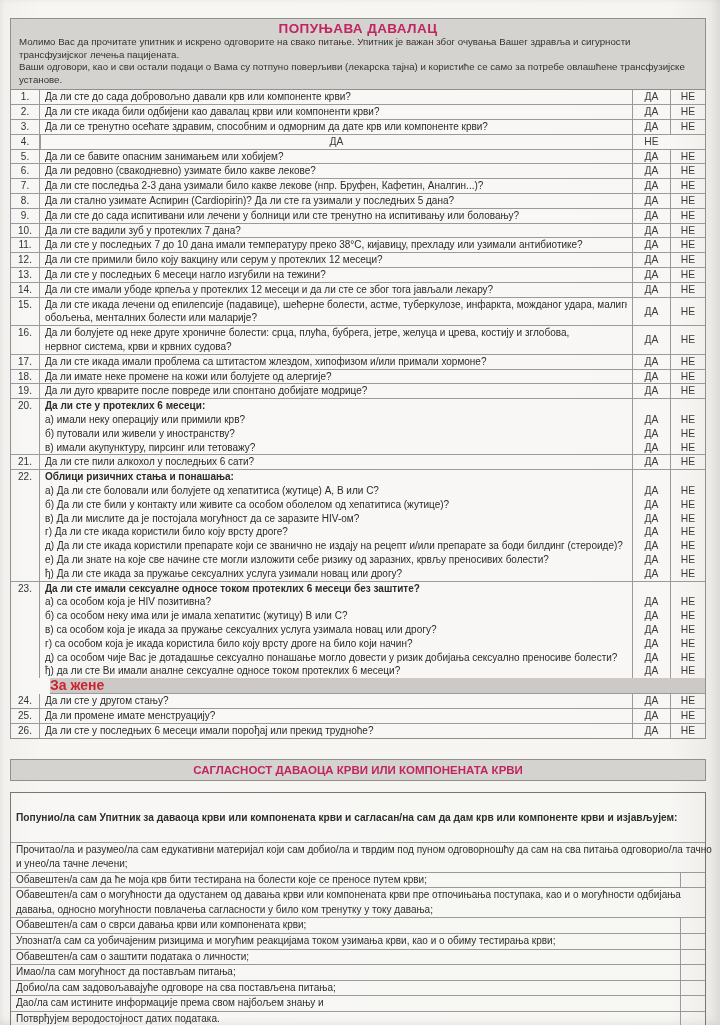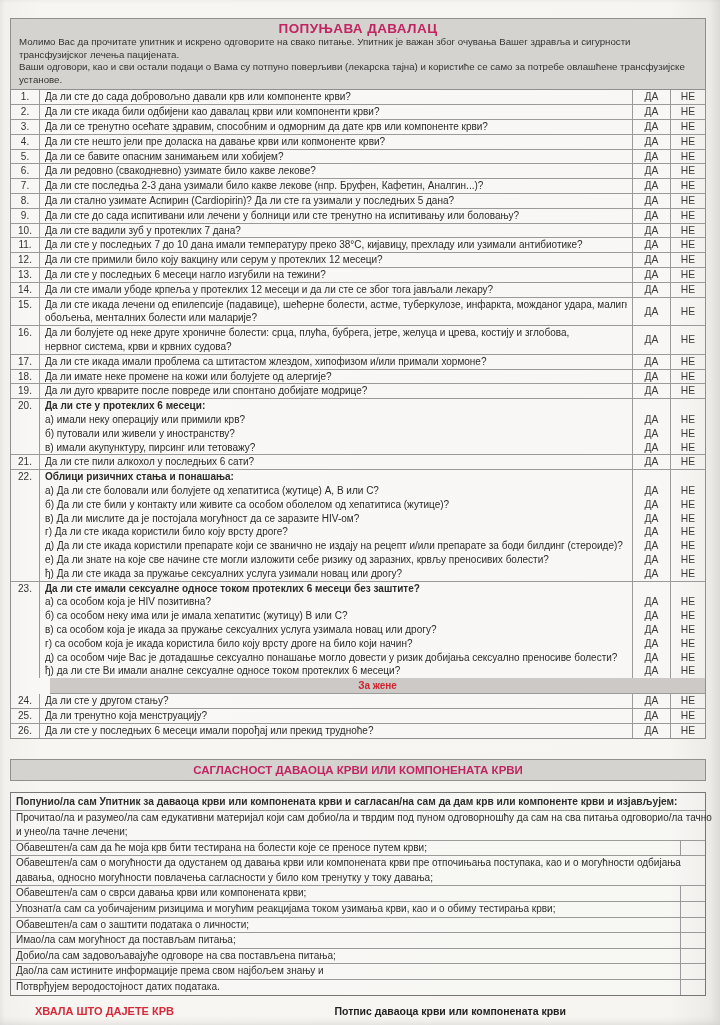--- a/index.html
+++ b/index.html
@@ -21,27 +21,27 @@
   .q-row{display:grid;grid-template-columns:29px 1fr 38px 35px;border-bottom:1px solid #9a9a9a;}
   .q-row:last-child{border-bottom:none;}
   .q-num{border-right:1px solid #9a9a9a;text-align:center;font-size:10px;color:#333;}
   .q-text{padding:0 5px;font-size:10px;color:#2b2b2b;min-width:0;}
   .line{height:13.8px;line-height:13.8px;white-space:nowrap;overflow:hidden;}
   .q-num .line{font-size:10px;}
   .bold{font-weight:bold;}
   .q-yes,.q-no{border-left:1px solid #9a9a9a;text-align:center;font-size:10.3px;color:#3c3c3c;}
   .center-ans{display:flex;align-items:center;justify-content:center;}
   .ans{cursor:pointer;}
-  .women-banner{background:#ccc9c6;color:var(--women-red);font-weight:bold;font-size:10px;
-    text-align:center;border-bottom:1px solid #9a9a9a;height:15px;line-height:15px;margin-left:39px;}
+  .women-banner{background:#ccc9c6;color:var(--women-red);font-weight:bold;font-size:14px;
+    border-bottom:1px solid #9a9a9a;height:15px;line-height:15px;margin-left:39px;}
   
   .consent-banner{margin-top:20px;border:1px solid #8f8f8f;background:var(--banner-gray);
     color:var(--accent);font-weight:bold;text-align:center;font-size:11.5px;height:20px;line-height:20px;}
   .consent-box{margin-top:11px;border:1px solid #777;background:rgba(255,255,255,.2);}
-  .c-header{font-weight:bold;font-size:10.2px;line-height:15px;padding:1px 5px;border-bottom:1px solid #9a9a9a;}
+  .c-header{font-weight:bold;font-size:10.2px;line-height:15px;padding:17px 5px;border-bottom:1px solid #9a9a9a;}
   .c-row{display:grid;grid-template-columns:1fr 25px;border-bottom:1px solid #9a9a9a;gap:36px;}
   .c-row:last-child{border-bottom:none;}
   .c-text{font-size:10px;padding:0 5px;}
   .c-text .line{height:14.6px;line-height:14.6px;}
   .c-check{border-left:1px solid #9a9a9a;cursor:pointer;}
   
   .footer-row{display:flex;align-items:baseline;margin-top:9px;}
   .thanks{color:var(--thanks-red);font-weight:bold;font-size:11px;margin-left:25px;}
   .sig-label{font-weight:bold;font-size:10.5px;color:#222;margin-left:auto;margin-right:140px;}
   .note-box{margin-top:9px;border:1px solid #888;padding:2px 8px 6px;background:rgba(255,255,255,.15);}
@@ -100,23 +100,20 @@
             <div class="line"><span class="ans">ДА</span></div>
           </div>
           <div class="q-no">
             <div class="line"><span class="ans">НЕ</span></div>
           </div>
         </div>
         <div class="q-row">
           <div class="q-num">
             <div class="line">4.</div>
           </div>
-          <div class="q-text">
-            <div class="line">Да ли сте нешто јели пре доласка на давање крви или копмоненте крви?</div>
-          </div>
           <div class="q-yes">
             <div class="line"><span class="ans">ДА</span></div>
           </div>
           <div class="q-no">
             <div class="line"><span class="ans">НЕ</span></div>
           </div>
         </div>
         <div class="q-row">
           <div class="q-num">
             <div class="line">5.</div>
@@ -448,21 +445,21 @@
           </div>
           <div class="q-no">
             <div class="line"><span class="ans">НЕ</span></div>
           </div>
         </div>
         <div class="q-row">
           <div class="q-num">
             <div class="line">25.</div>
           </div>
           <div class="q-text">
-            <div class="line">Да ли тренутно која менструацију?</div>
+            <div class="line">Да ли промене имате менструацију?</div>
           </div>
           <div class="q-yes">
             <div class="line"><span class="ans">ДА</span></div>
           </div>
           <div class="q-no">
             <div class="line"><span class="ans">НЕ</span></div>
           </div>
         </div>
         <div class="q-row">
           <div class="q-num">

